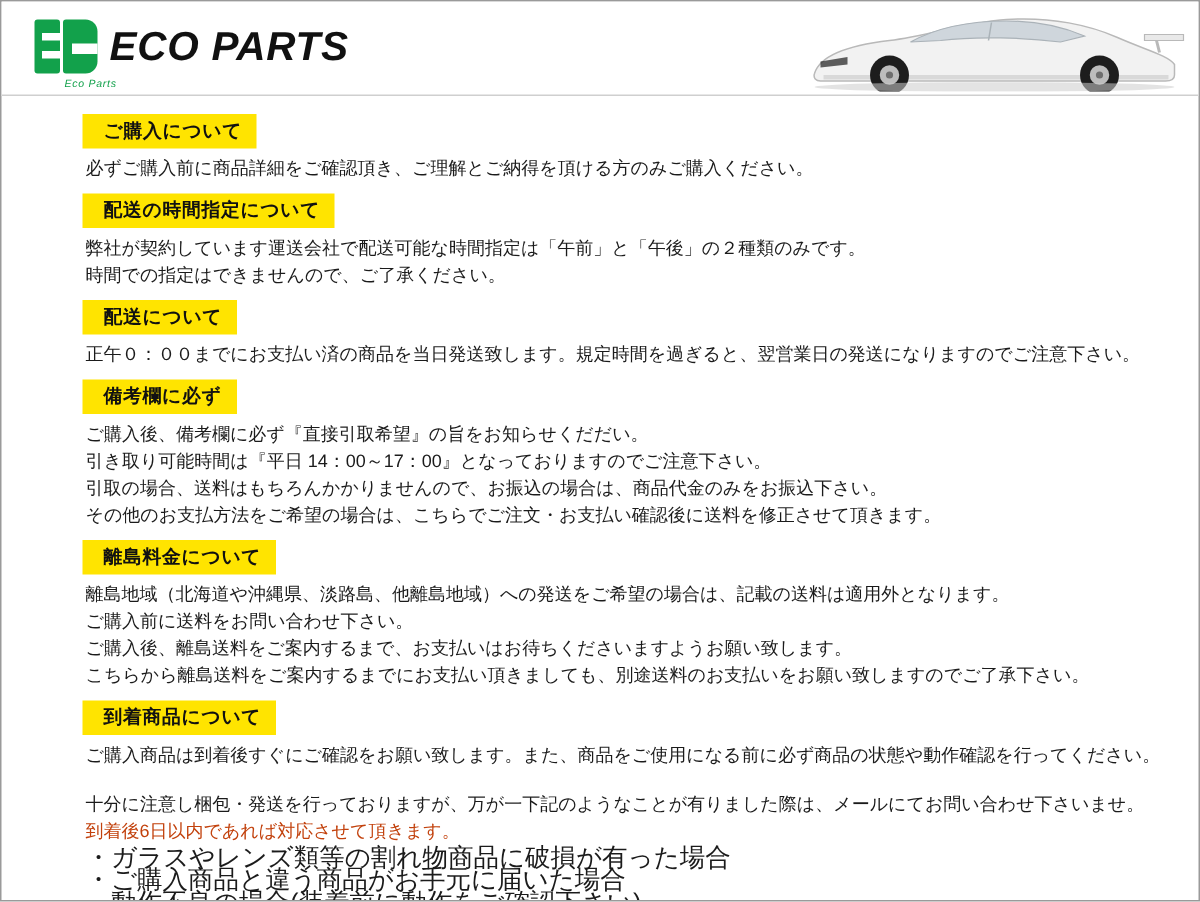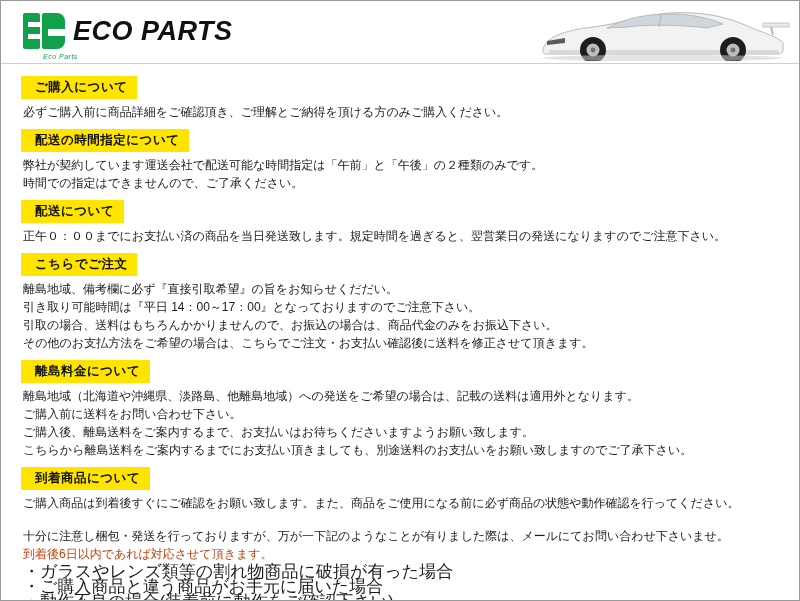--- a/index.html
+++ b/index.html
@@ -100,20 +100,21 @@
     top: 2px;
     width: 260px;
     height: 58px;
   }
   
   .content {
     padding: 6px 0 0 0;
   }
   .section {
     margin-bottom: 2px;
+    padding-left: 34px;
   }
   .sec-head {
     display: inline-block;
     background: #ffe400;
     color: #111111;
     font-size: 12.5px;
     font-weight: bold;
     padding: 3px 10px 3px 14px;
     margin: 6px 0 4px 20px;
     letter-spacing: 0.5px;
@@ -201,23 +202,23 @@
     </div>
 
     <div class="section">
       <div class="sec-head">配送について</div>
       <div class="sec-body">
         <p class="line">正午０：００までにお支払い済の商品を当日発送致します。規定時間を過ぎると、翌営業日の発送になりますのでご注意下さい。</p>
       </div>
     </div>
 
     <div class="section">
-      <div class="sec-head">こちらでご注文</div>
-      <div class="sec-body">
-        <p class="line">離島地域、備考欄に必ず『直接引取希望』の旨をお知らせくだだい。</p>
+      <div class="sec-head">備考欄に必ず</div>
+      <div class="sec-body">
+        <p class="line">ご購入後、備考欄に必ず『直接引取希望』の旨をお知らせくだだい。</p>
         <p class="line">引き取り可能時間は『平日 14：00～17：00』となっておりますのでご注意下さい。</p>
         <p class="line">引取の場合、送料はもちろんかかりませんので、お振込の場合は、商品代金のみをお振込下さい。</p>
         <p class="line">その他のお支払方法をご希望の場合は、こちらでご注文・お支払い確認後に送料を修正させて頂きます。</p>
       </div>
     </div>
 
     <div class="section">
       <div class="sec-head">離島料金について</div>
       <div class="sec-body">
         <p class="line">離島地域（北海道や沖縄県、淡路島、他離島地域）への発送をご希望の場合は、記載の送料は適用外となります。</p>

